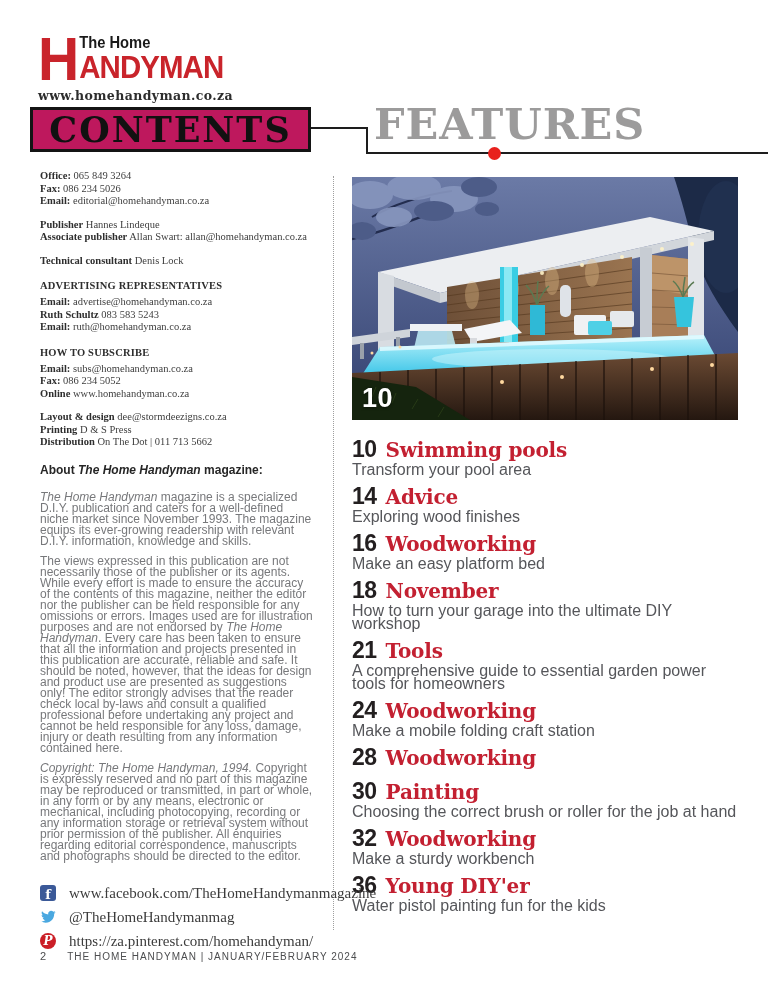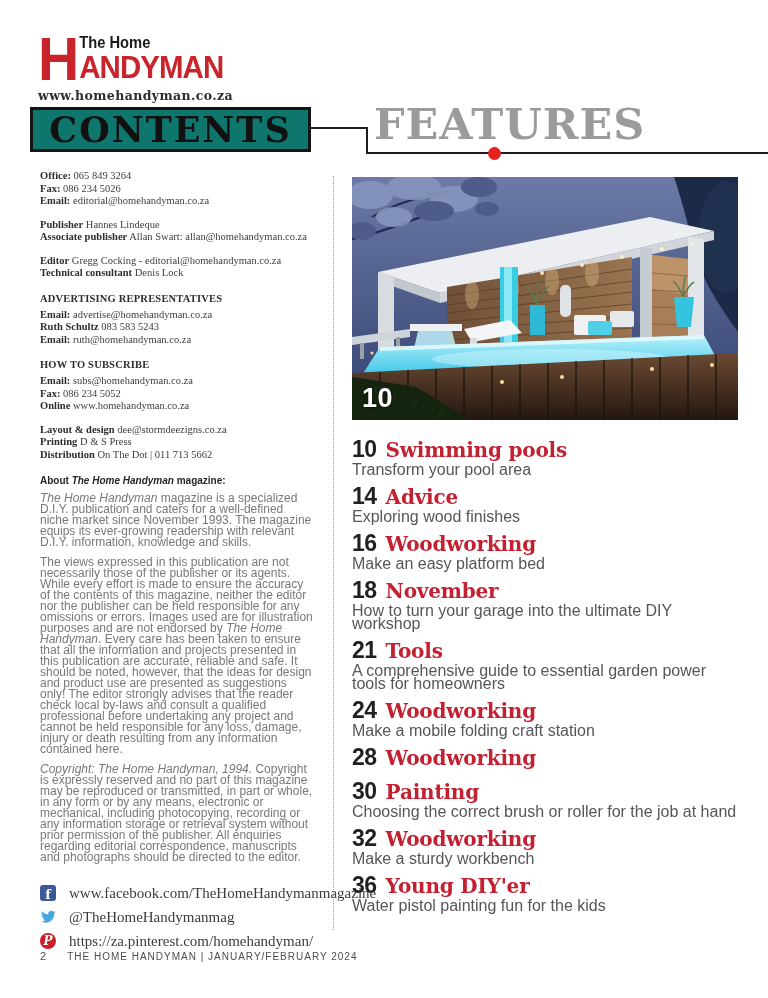--- a/index.html
+++ b/index.html
@@ -10,36 +10,36 @@
   
   .header { position:absolute; left:38px; top:34px; }
   .logo { display:flex; align-items:flex-start; transform:scaleX(0.92); transform-origin:left top; }
   .logo-h { font-family:"Liberation Sans", sans-serif; font-weight:bold; font-size:62px; line-height:50px; color:var(--brand-red); letter-spacing:-2px; }
   .logo-right { display:flex; flex-direction:column; margin-left:2px; }
   .logo-top { font-weight:bold; font-size:16px; line-height:17px; color:#1a1a1a; letter-spacing:0px; }
   .logo-rest { font-weight:bold; font-size:32px; line-height:32px; color:var(--brand-red); letter-spacing:-1px; }
   .website { margin-top:4px; font-family:"DejaVu Serif", serif; font-weight:bold; font-size:12.5px; color:#2d2d2d; letter-spacing:0.4px; }
 
   
-  .contents-box { position:absolute; left:30px; top:107px; width:281px; height:45px; border:3px solid #141414; display:flex; align-items:center; justify-content:center; background:#0f766e; }
+  .contents-box { position:absolute; left:30px; top:107px; width:281px; height:45px; border:3px solid #141414; display:flex; align-items:center; justify-content:center; background:#be185d; }
   .contents-box span { font-family:"DejaVu Serif", serif; font-weight:bold; font-size:35px; letter-spacing:2px; color:#111; }
   .conn-h { position:absolute; left:311px; top:127px; width:57px; height:2px; background:#1d1d1d; }
   .conn-v { position:absolute; left:366px; top:127px; width:2px; height:27px; background:#1d1d1d; }
   .features-rule { position:absolute; left:366px; top:152px; width:402px; height:2px; background:#1d1d1d; }
   .features-title { position:absolute; left:374px; top:99px; font-family:"DejaVu Serif", serif; font-weight:bold; font-size:43px; letter-spacing:1px; color:var(--features-gray); }
   .red-dot { position:absolute; left:488px; top:147px; width:13px; height:13px; border-radius:50%; background:var(--dot-red); }
 
   
   .left-col { position:absolute; left:40px; top:170px; width:274px; }
   .m-intro, .m-line { font-family:"Liberation Serif", serif; font-size:10.5px; line-height:12.5px; color:#3d3d3d; }
   .m-intro i, .m-line b { color:#2e2e2e; }
   .m-block { margin-bottom:11px; }
   .m-heading { font-family:"Liberation Serif", serif; font-weight:bold; font-size:10.5px; letter-spacing:0.2px; color:#2e2e2e; margin:13px 0 5px 0; }
   .about { margin-top:14px; }
-  .about-heading { font-size:10px; font-weight:bold; color:#262626; margin-bottom:7px; }
+  .about-heading { font-size:12px; font-weight:bold; color:#262626; margin-bottom:15px; }
   .about p { font-size:12px; line-height:11px; color:#77787b; margin-bottom:9px; }
 
   
   .divider { position:absolute; left:333px; top:176px; height:754px; width:0; border-left:1px dotted #9f9f9f; }
 
   
   .right-col { position:absolute; left:352px; top:177px; width:386px; }
   .photo { position:relative; width:386px; height:243px; overflow:hidden; }
   .photo svg { display:block; }
   .photo-label { position:absolute; left:10px; bottom:6px; color:#ffffff; font-weight:bold; font-size:27px; letter-spacing:0.5px; text-shadow:0 1px 3px rgba(0,0,0,0.5); }
@@ -89,21 +89,20 @@
     <div class="m-block">
       <div class="m-line"><b>Office:</b><span> 065 849 3264</span></div>
       <div class="m-line"><b>Fax:</b><span> 086 234 5026</span></div>
       <div class="m-line"><b>Email:</b><span> editorial@homehandyman.co.za</span></div>
     </div>
     <div class="m-block">
       <div class="m-line"><b>Publisher</b><span> Hannes Lindeque</span></div>
       <div class="m-line"><b>Associate publisher</b><span> Allan Swart: allan@homehandyman.co.za</span></div>
     </div>
     <div class="m-block">
-      <div class="m-line"><b>Editor</b><span> Gregg Cocking - editorial@homehandyman.co.za</span></div>
       <div class="m-line"><b>Technical consultant</b><span> Denis Lock</span></div>
     </div>
     <div class="m-heading">ADVERTISING REPRESENTATIVES</div>
     <div class="m-block">
       <div class="m-line"><b>Email:</b><span> advertise@homehandyman.co.za</span></div>
       <div class="m-line"><b>Ruth Schultz</b><span> 083 583 5243</span></div>
       <div class="m-line"><b>Email:</b><span> ruth@homehandyman.co.za</span></div>
     </div>
     <div class="m-heading">HOW TO SUBSCRIBE</div>
     <div class="m-block">

